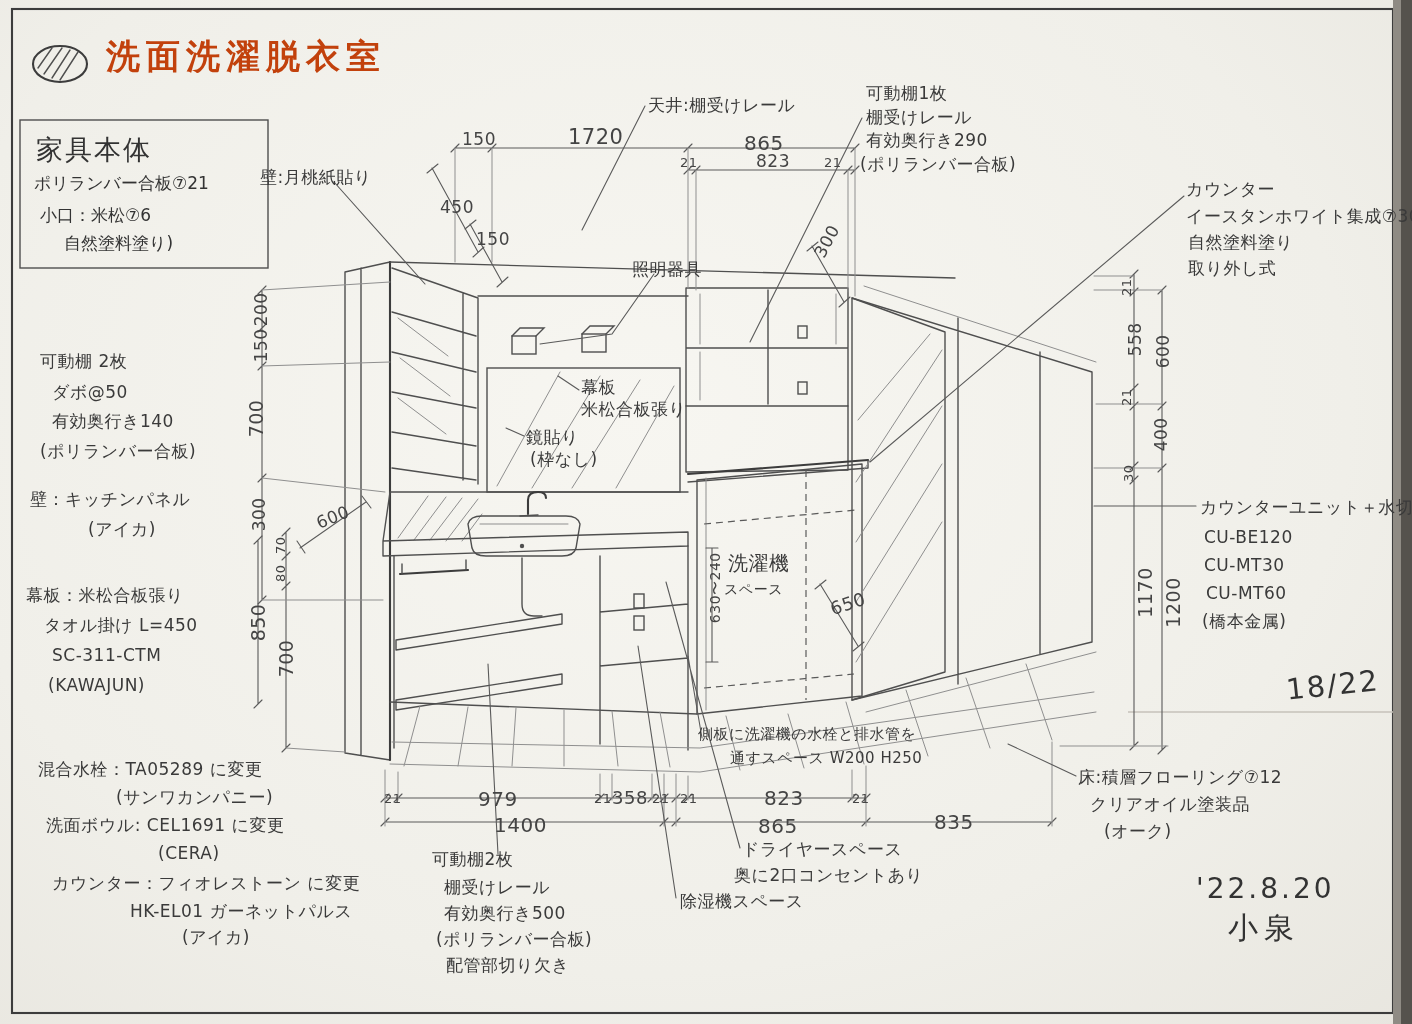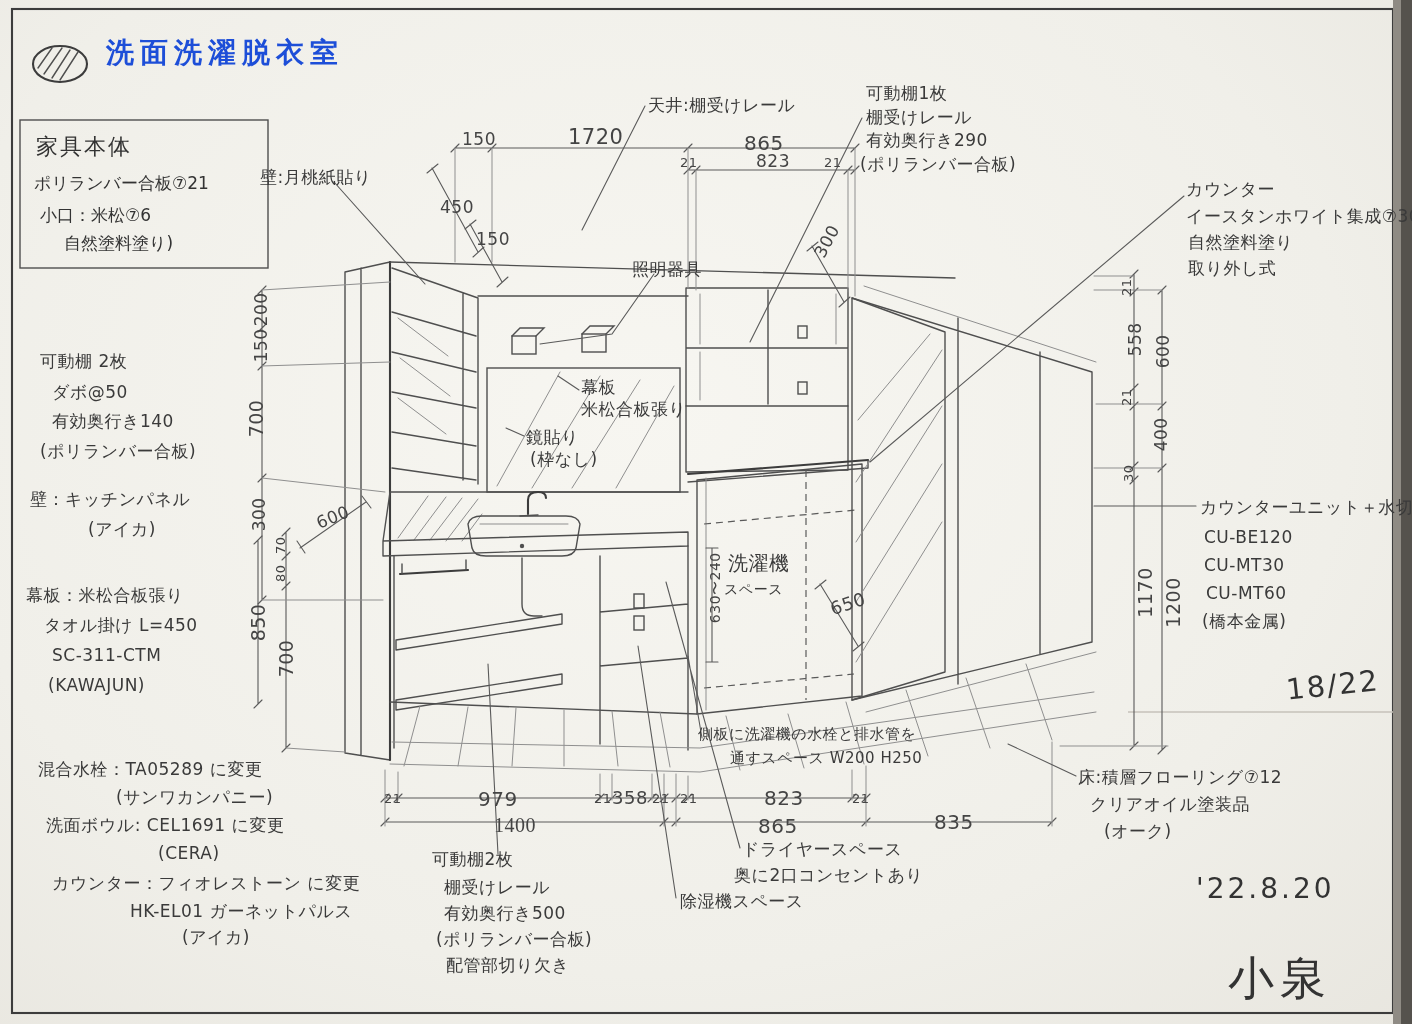--- a/index.html
+++ b/index.html
@@ -13,27 +13,27 @@
   .pl{stroke:#4f4f4f;stroke-width:1.4;fill:none;stroke-linecap:round;}
   .pl2{stroke:#3c3c3c;stroke-width:2.1;fill:none;stroke-linecap:round;}
   .plt{stroke:#8f8f8f;stroke-width:1;fill:none;stroke-linecap:round;}
   .dl{stroke:#5a5a5a;stroke-width:1.1;fill:none;stroke-linecap:round;}
   .dsh{stroke:#5a5a5a;stroke-width:1.2;fill:none;stroke-dasharray:7 5;}
   .ann,.dim{
     position:absolute;white-space:nowrap;font-size:17px;line-height:1.1;
     color:#3a3a3a;letter-spacing:.5px;transform-origin:center;
   }
   .dim{color:#444;}
-  #title{position:absolute;left:106px;top:34px;font-size:28px;font-weight:600;
-    letter-spacing:6px;color:#1d4ed8;display:flex;gap:44px;}
+  #title{position:absolute;left:106px;top:34px;font-size:34px;font-weight:600;
+    letter-spacing:6px;color:#c2410c;display:flex;gap:44px;}
   .specline{position:absolute;color:#333;}
   #page-number{position:absolute;left:1286px;top:668px;font-size:29px;color:#333;
     transform:rotate(-6deg);letter-spacing:2px;}
   #date{position:absolute;left:1196px;top:872px;font-size:28px;letter-spacing:3px;color:#333;}
-  #signature{position:absolute;left:1228px;top:908px;font-size:46px;letter-spacing:6px;color:#333;margin-top:40px;}
+  #signature{position:absolute;left:1228px;top:908px;font-size:30px;letter-spacing:6px;color:#333;}
 </style>
 </head>
 <body>
 
 <div id="sheet">
 
   <svg width="1412" height="1024" viewBox="0 0 1412 1024">
 
     <rect class="pl2" x="12" y="9" width="1381" height="1004" stroke-width="2.6"></rect>
     <rect x="1393" y="0" width="19" height="1024" fill="#8f8b84"></rect>
@@ -155,21 +155,21 @@
       <path class="dl" d="M654,274 L612,334 L540,344"></path>
       <path class="dl" d="M524,436 L506,428"></path>
       <path class="dl" d="M334,182 L425,284 M645,106 L582,230 M862,118 L750,342 M1184,196 L870,462 M1196,506 L1094,506 M1076,776 L1008,744 M702,738 L688,656 M740,848 L666,582 M676,898 L638,646 M498,854 L488,664 M579,390 L558,376"></path>
     </g>
   </svg>
 
   <div id="title">
     <span>洗面洗濯脱衣室</span>
   </div>
 
-  <div class="specline" style="left:36px;top:132px;font-size:22px;letter-spacing:2px;">家具本体</div>
+  <div class="specline" style="left:36px;top:132px;font-size:27px;letter-spacing:2px;">家具本体</div>
   <div class="specline" style="left:34px;top:172px;font-size:17px;">ポリランバー合板⑦21</div>
   <div class="specline" style="left:40px;top:204px;font-size:17px;">小口：米松⑦6</div>
   <div class="specline" style="left:64px;top:232px;font-size:17px;">自然塗料塗り)</div>
 
   <div id="page-number">18/22</div>
   <div id="date">'22.8.20</div>
   <div id="signature">小泉</div>
 
   <div id="label-layer">
       <div class="ann" style="left: 260px; top: 168px;">壁:月桃紙貼り</div>
@@ -253,17 +253,17 @@
       <div class="dim" style="left: 830px; top: 594px; font-size: 18px; transform: rotate(-18deg);">650</div>
       <div class="dim" style="left: 680px; top: 580px; font-size: 14px; transform: rotate(-90deg);">630〜240</div>
       <div class="dim" style="left: 384px; top: 792px; font-size: 13px;">21</div>
       <div class="dim" style="left: 478px; top: 788px; font-size: 20px;">979</div>
       <div class="dim" style="left: 594px; top: 792px; font-size: 13px;">21</div>
       <div class="dim" style="left: 612px; top: 788px; font-size: 18px;">358</div>
       <div class="dim" style="left: 652px; top: 792px; font-size: 13px;">21</div>
       <div class="dim" style="left: 680px; top: 792px; font-size: 13px;">21</div>
       <div class="dim" style="left: 764px; top: 787px; font-size: 20px;">823</div>
       <div class="dim" style="left: 852px; top: 792px; font-size: 13px;">21</div>
-      <div class="dim" style="left: 494px; top: 814px; font-size: 20px; font-family: Liberation Serif, serif;">1400</div>
+      <div class="dim" style="left: 494px; top: 814px; font-size: 20px;">1400</div>
       <div class="dim" style="left: 758px; top: 815px; font-size: 20px;">865</div>
       <div class="dim" style="left: 934px; top: 811px; font-size: 20px;">835</div>
     </div>
 </div>
 
 </body></html>

